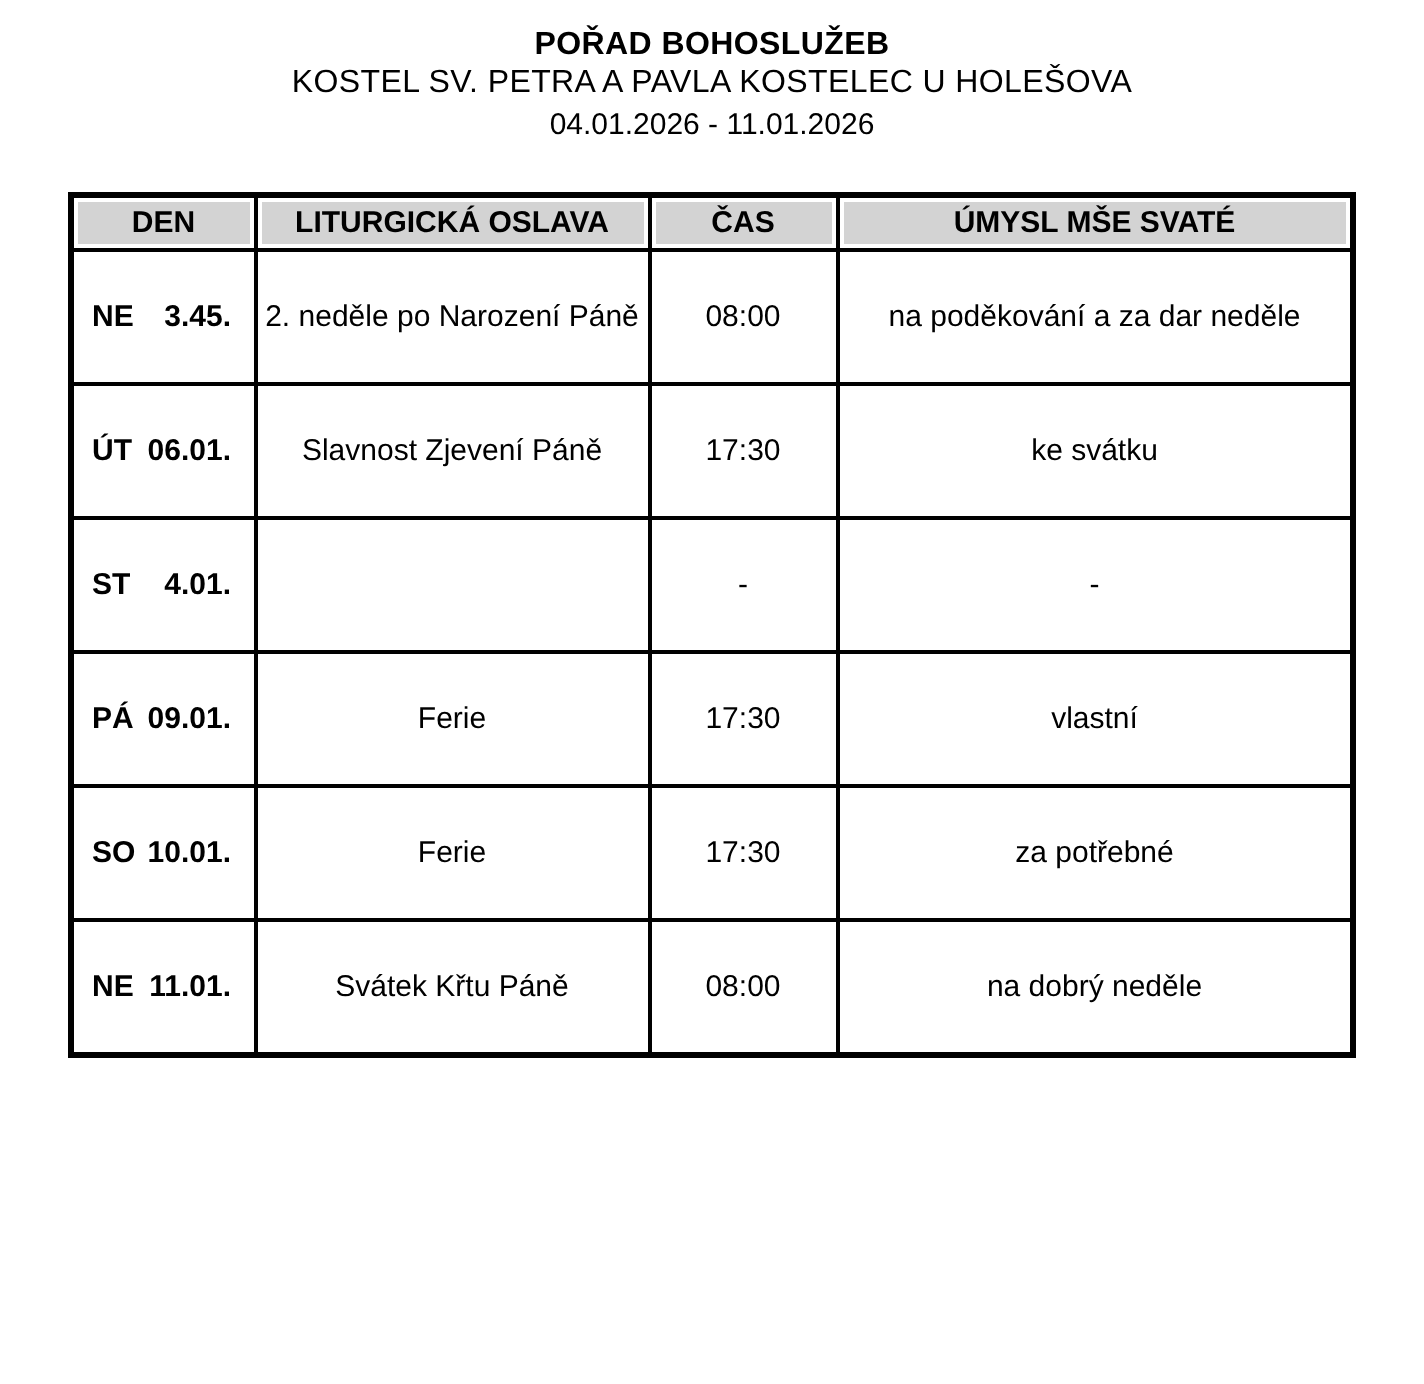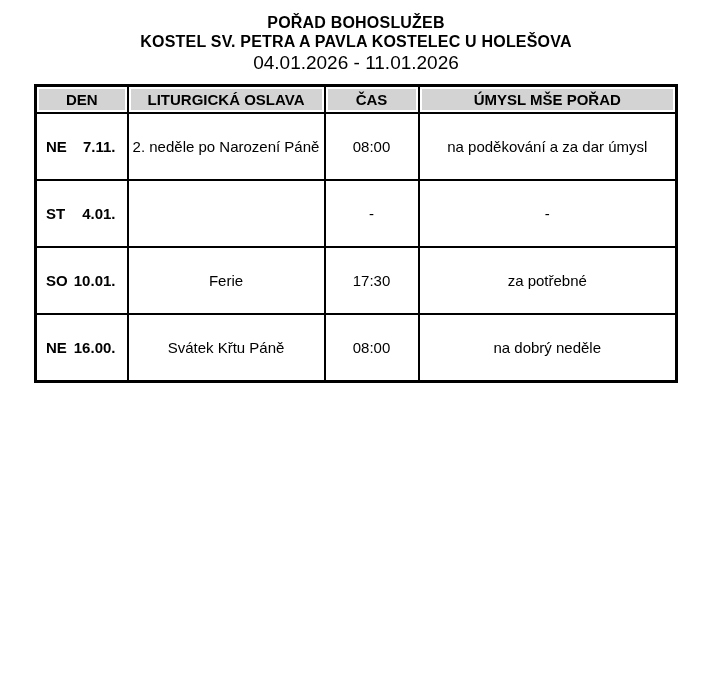--- a/index.html
+++ b/index.html
@@ -22,33 +22,33 @@
     text-align: center;
     line-height: 19px;
   }
   .title-main {
     font-size: 16px;
     font-weight: bold;
     letter-spacing: 0.2px;
   }
   .title-sub {
     font-size: 16px;
-    font-weight: bold;
+    font-weight: normal;
     letter-spacing: 0.2px;
   }
   .title-date {
-    font-size: 19px;
+    font-size: 15px;
     font-weight: normal;
     margin-top: 2px;
   }
   table.schedule {
     border-collapse: collapse;
     table-layout: fixed;
     width: 641px;
-    margin: 12px auto 0 auto;
+    margin: 24px auto 0 auto;
     border: 3px solid #000000;
   }
   table.schedule th,
   table.schedule td {
     border: 2px solid #000000;
     overflow: hidden;
   }
   table.schedule th {
     height: 25px;
     background: #d3d3d3;
@@ -100,69 +100,91 @@
       <col style="width: 92px">
       <col style="width: 197px">
       <col style="width: 94px">
       <col style="width: 258px">
     </colgroup>
     <thead>
       <tr>
         <th>DEN</th>
         <th>LITURGICKÁ OSLAVA</th>
         <th>ČAS</th>
-        <th>ÚMYSL MŠE POŘAD</th>
+        <th>ÚMYSL MŠE SVATÉ</th>
       </tr>
     </thead>
     <tbody id="schedule-body">
     <tr>
       <td class="day-cell">
         <div class="day-inner">
           <span>NE</span>
-          <span>7.11.</span>
+          <span>3.45.</span>
         </div>
       </td>
       <td class="liturgy-cell">2. neděle po Narození Páně</td>
       <td class="time-cell">08:00</td>
-      <td class="intention-cell">na poděkování a za dar úmysl</td>
+      <td class="intention-cell">na poděkování a za dar neděle</td>
     </tr>
 
 
+    <tr>
+      <td class="day-cell">
+        <div class="day-inner">
+          <span>ÚT</span>
+          <span>06.01.</span>
+        </div>
+      </td>
+      <td class="liturgy-cell">Slavnost Zjevení Páně</td>
+      <td class="time-cell">17:30</td>
+      <td class="intention-cell">ke svátku</td>
+    </tr>
 
     <tr>
       <td class="day-cell">
         <div class="day-inner">
           <span>ST</span>
           <span>4.01.</span>
         </div>
       </td>
       <td class="liturgy-cell"></td>
       <td class="time-cell">-</td>
       <td class="intention-cell">-</td>
     </tr>
 
 
+    <tr>
+      <td class="day-cell">
+        <div class="day-inner">
+          <span>PÁ</span>
+          <span>09.01.</span>
+        </div>
+      </td>
+      <td class="liturgy-cell">Ferie</td>
+      <td class="time-cell">17:30</td>
+      <td class="intention-cell">vlastní</td>
+    </tr>
 
     <tr>
       <td class="day-cell">
         <div class="day-inner">
           <span>SO</span>
           <span>10.01.</span>
         </div>
       </td>
       <td class="liturgy-cell">Ferie</td>
       <td class="time-cell">17:30</td>
       <td class="intention-cell">za potřebné</td>
     </tr>
 
     <tr>
       <td class="day-cell">
         <div class="day-inner">
           <span>NE</span>
-          <span>16.00.</span>
+          <span>11.01.</span>
         </div>
       </td>
       <td class="liturgy-cell">Svátek Křtu Páně</td>
       <td class="time-cell">08:00</td>
       <td class="intention-cell">na dobrý neděle</td>
     </tr>
   </tbody>
   </table>
 
 </div>

